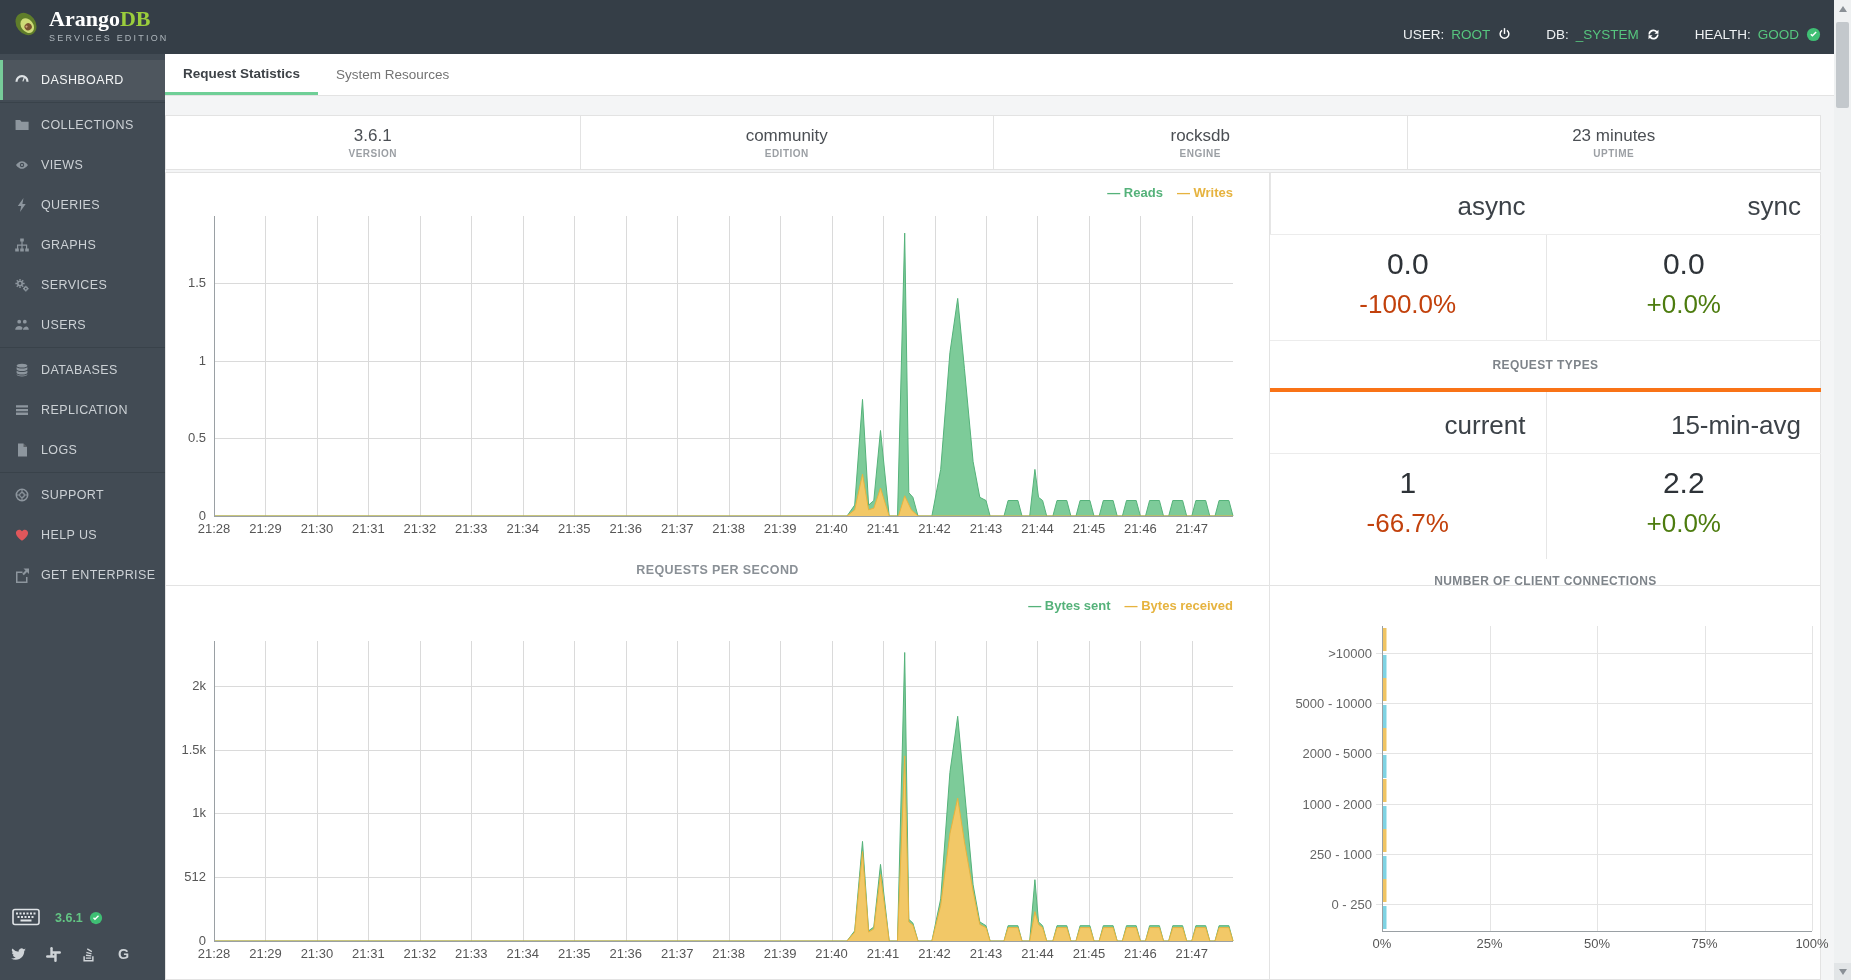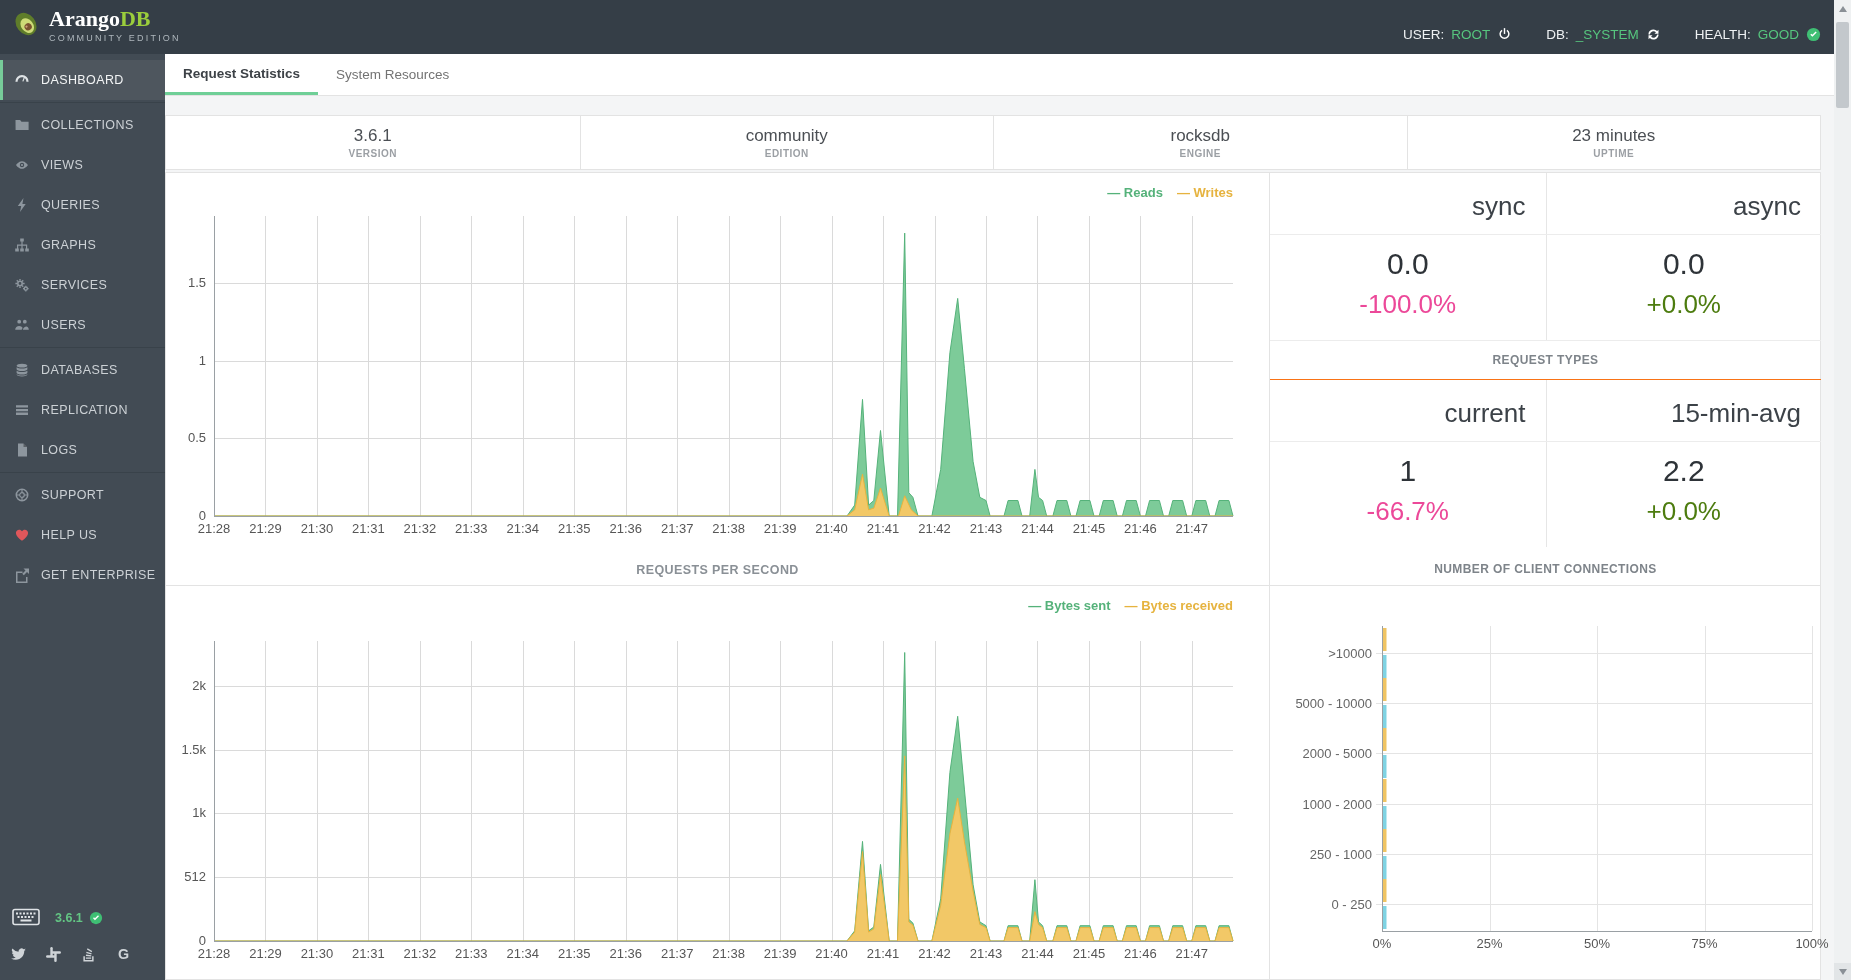--- a/index.html
+++ b/index.html
@@ -62,25 +62,25 @@
   .legend{position:absolute;top:12px;right:36px;display:flex;gap:14px;font-size:13px;font-weight:bold;z-index:2}
   
   .stats-grid{display:grid;grid-template-columns:1fr 1fr}
   .stat-head{font-size:26px;color:#3c4248;text-align:right;padding:18px 20px 0 0}
   .heads{height:62px;border-bottom:1px solid #ececec}
   .vals{height:105px}
   .vcell{text-align:center;padding-top:12px}
   .vcell.vline,.stat-head.vline{border-left:1px solid #e6e6e6}
   .stat-num{font-size:30px;font-weight:normal;color:#2e3338}
   .stat-pct{font-size:26px;margin-top:8px}
-  .stat-pct.red{color:#ec4899}
+  .stat-pct.red{color:#c2410c}
   .stat-pct.green{color:#4d7c0f}
   .band{display:flex;align-items:center;justify-content:center;font-size:12px;font-weight:bold;
     letter-spacing:.4px;color:#7e848a}
-  .band.types{height:40px;border-top:1px solid #ececec;border-bottom:1px solid #f97316}
+  .band.types{height:52px;border-top:1px solid #ececec;border-bottom:4px solid #f97316}
   .band.conns{height:43px}
   
   .scrollbar{position:absolute;right:0;top:0;width:17px;height:980px;background:#eff1f2;z-index:10}
   .sb-thumb{position:absolute;left:2px;top:22px;width:13px;height:86px;background:#c3c8cc;border-radius:2px}
   .sb-arrow{position:absolute;left:0;width:17px;height:17px;display:flex;align-items:center;justify-content:center}
   .tri-up{width:0;height:0;border-left:4px solid transparent;border-right:4px solid transparent;border-bottom:6px solid #8a9096}
   .tri-dn{width:0;height:0;border-left:4px solid transparent;border-right:4px solid transparent;border-top:6px solid #8a9096}
   .sb-btm{position:absolute;left:0;bottom:0;width:17px;height:17px;background:#e2e5e7;display:flex;align-items:center;justify-content:center}
 </style>
 </head>
@@ -93,21 +93,21 @@
         <g transform="rotate(-38 16 17)">
           <ellipse cx="16" cy="17" rx="9.5" ry="12" fill="#5f7d2a"></ellipse>
           <ellipse cx="16" cy="19" rx="6" ry="8" fill="#cddb77"></ellipse>
           <circle cx="16" cy="20.5" r="3.6" fill="#7a5230"></circle>
           <circle cx="14.8" cy="19.3" r="1.1" fill="#caa079"></circle>
         </g>
       </svg>
     </span>
     <span>
       <div class="logo-title"><span>Arango</span><span class="db">DB</span></div>
-      <div class="logo-sub">COMMUNITY EDITION</div>
+      <div class="logo-sub">SERVICES EDITION</div>
     </span>
   </div>
   <div class="hdr-right">
     <div class="hdr-group">
       <span>USER:</span>
       <span class="val">ROOT</span>
       <span class="hdr-ico">
         <svg viewBox="0 0 16 16" fill="currentColor">
             <path d="M7.25 1.2h1.5v6.2h-1.5z"></path>
             <path d="M11 2.9a5.4 5.4 0 1 1-6 0l.85 1.3a3.85 3.85 0 1 0 4.3 0z"></path>
@@ -406,22 +406,22 @@
             <line x1="48.5" y1="43" x2="48.5" y2="343"></line>
             <line x1="48" y1="343.5" x2="1067" y2="343.5"></line>
           </g>
         </svg>
     </div>
     <div class="caption">REQUESTS PER SECOND</div>
   </div>
 
   <div class="cell r1 c2">
     <div class="stats-grid heads">
+      <div class="stat-head vline">async</div>
       <div class="stat-head">sync</div>
-      <div class="stat-head vline">async</div>
     </div>
     <div class="stats-grid vals">
       <div class="vcell">
         <div class="stat-num">0.0</div>
         <div class="stat-pct red">-100.0%</div>
       </div>
       <div class="vcell vline">
         <div class="stat-num">0.0</div>
         <div class="stat-pct green">+0.0%</div>
       </div>

